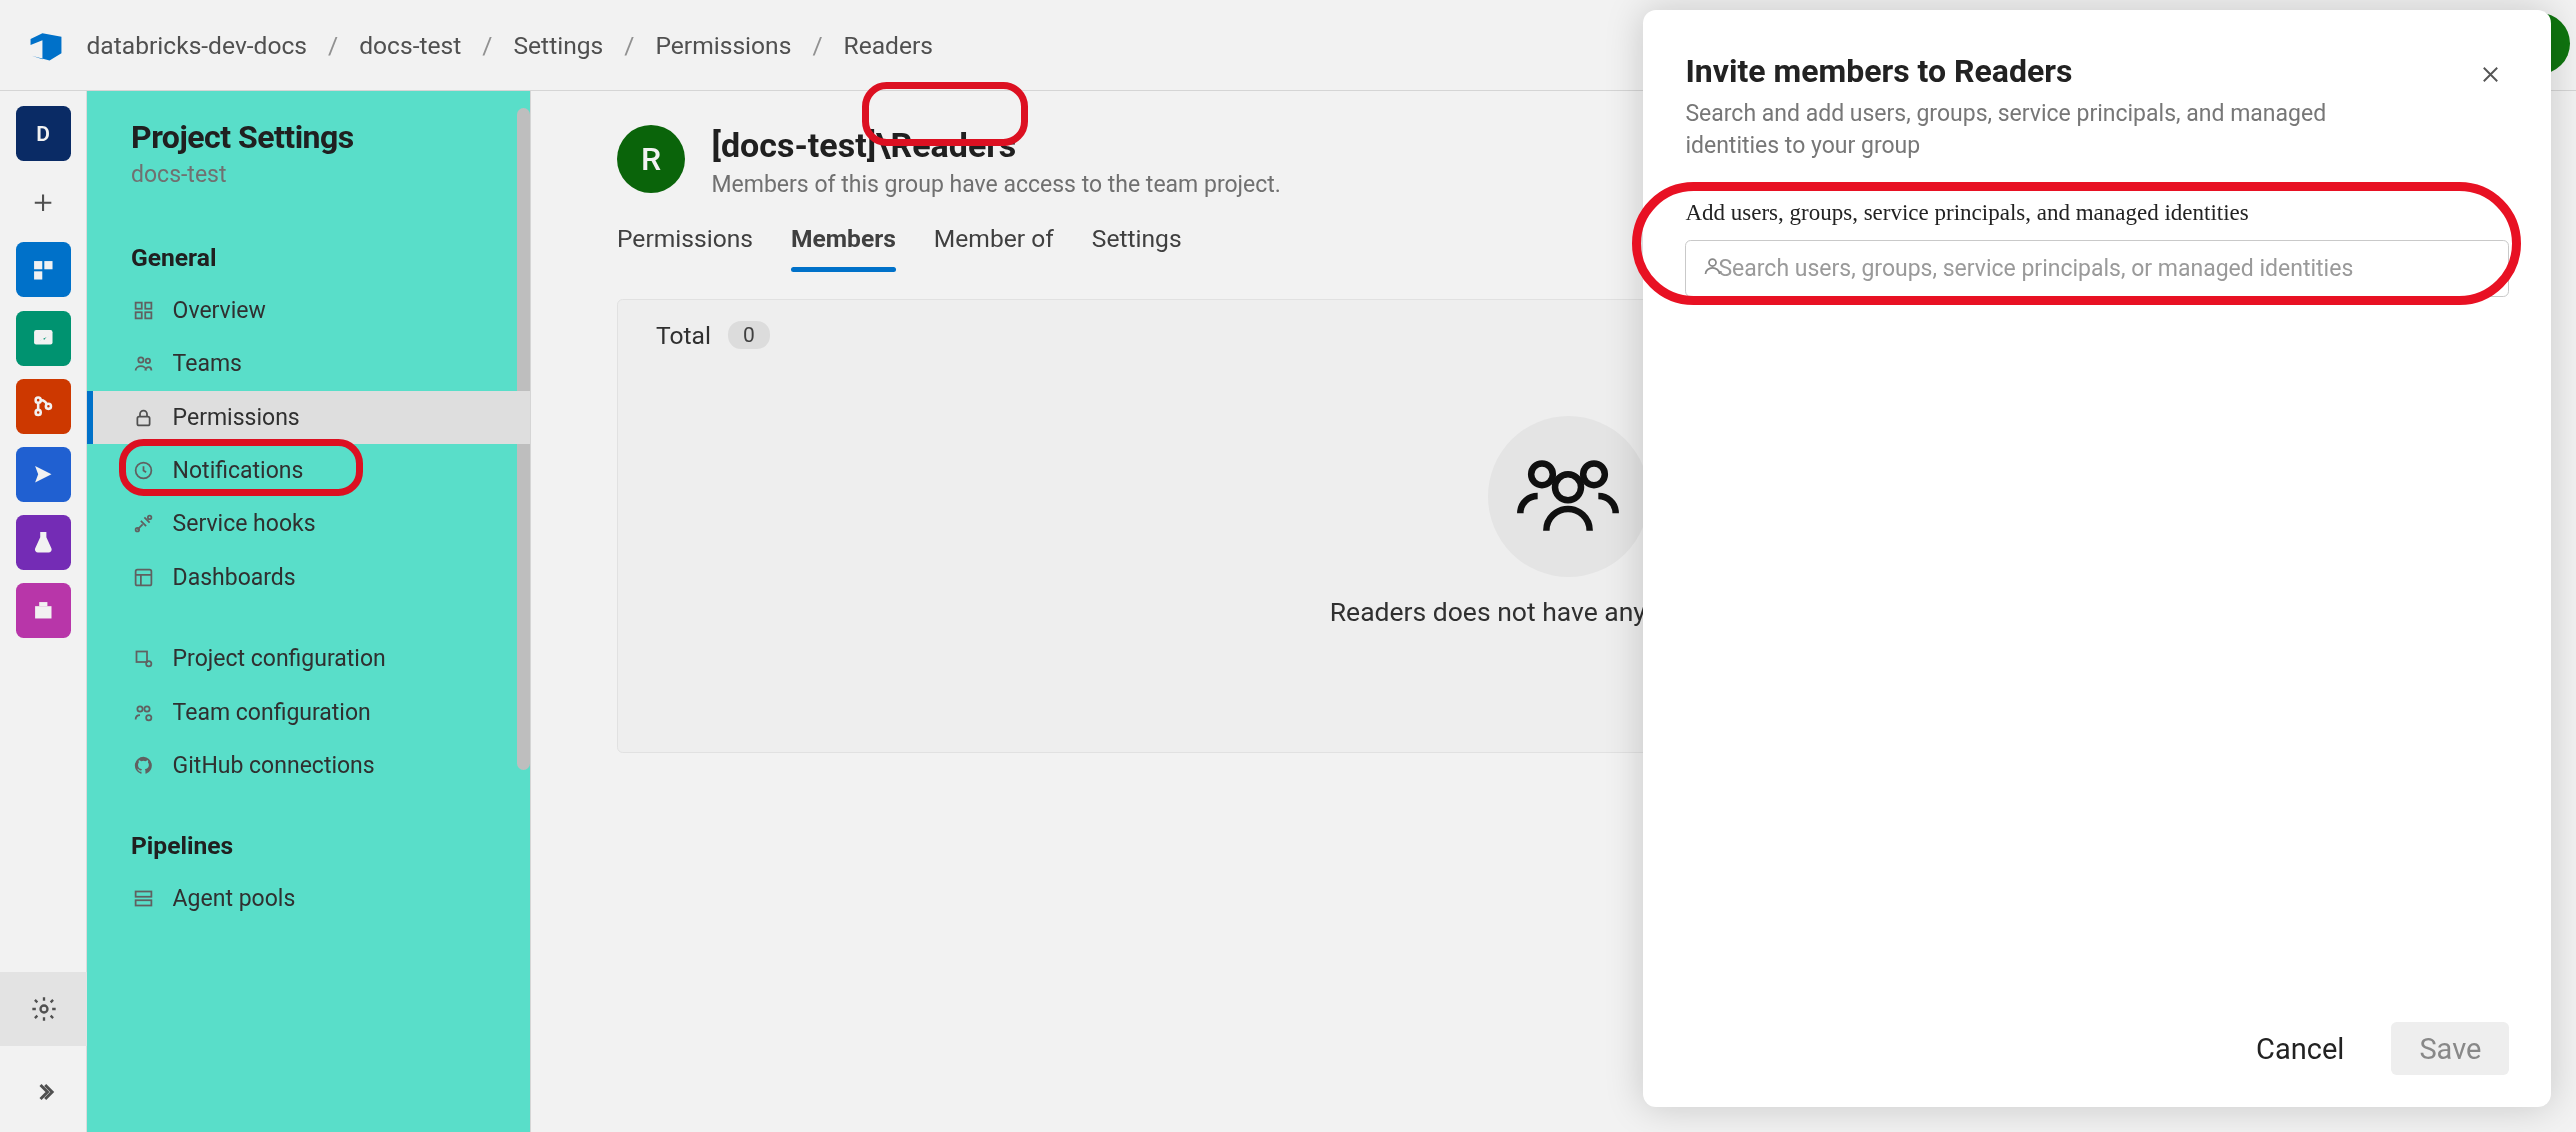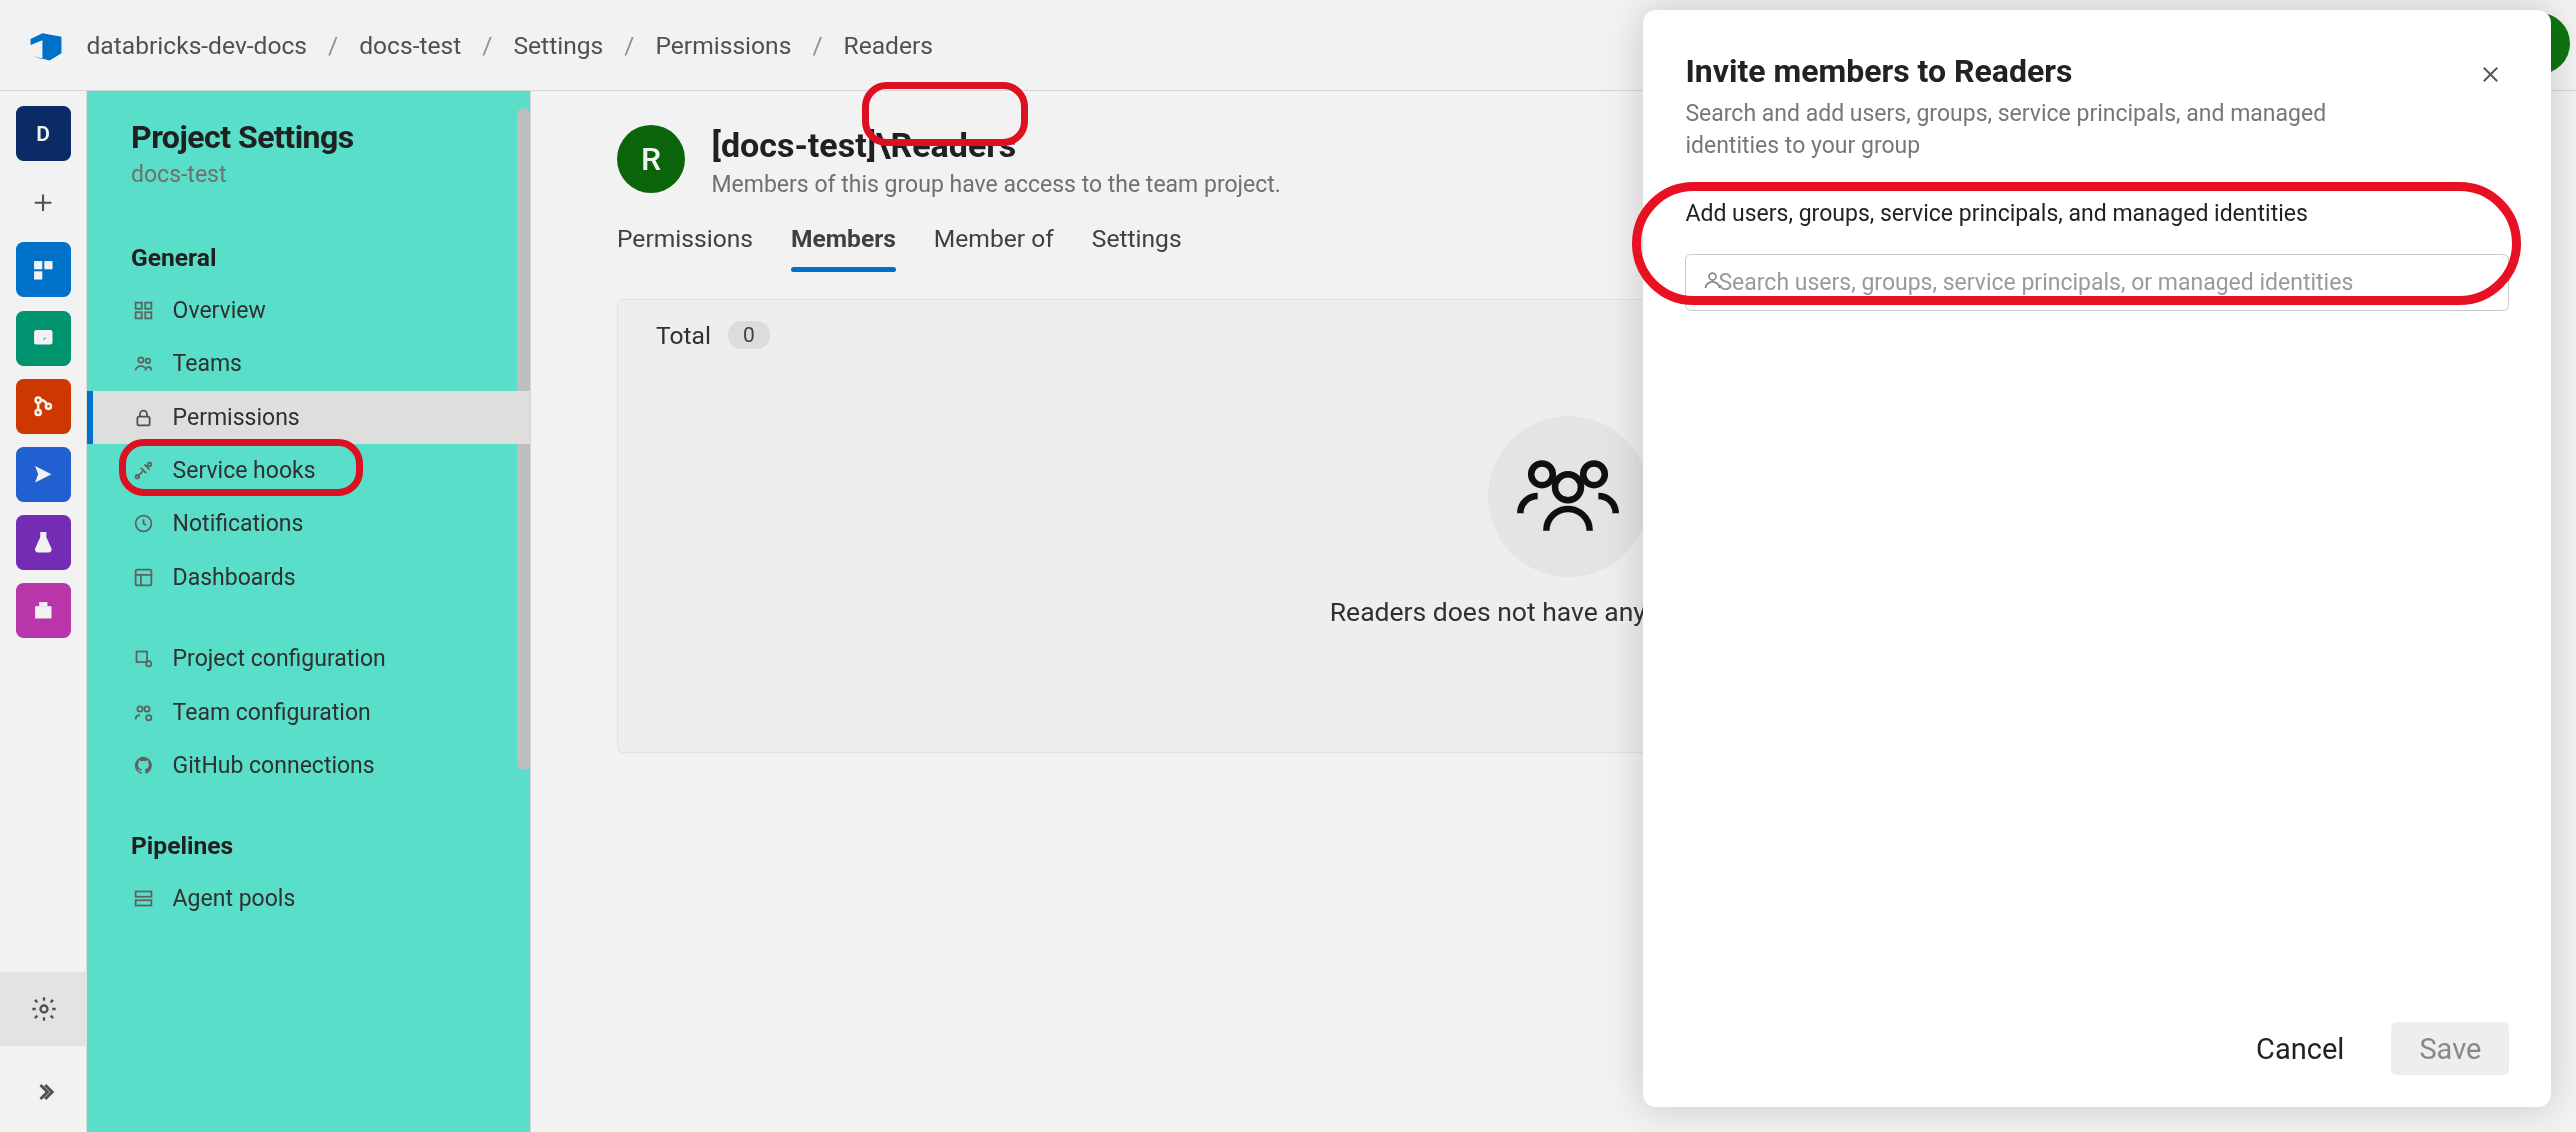--- a/index.html
+++ b/index.html
@@ -53,21 +53,21 @@
   .total-row { display:flex; align-items:center; gap:17px; font-size:24.6px; color:#333;}
   .badge { background:#e8e8e8; border-radius:13.2px; padding:1.9px 15px; font-size:21px; color:#444;}
   .empty-art { margin:66px auto 19px auto; width:161px; height:161px; border-radius:50%; background:#f1f1f1; display:flex; align-items:center; justify-content:center; color:#222;}
   .empty-text { text-align:center; font-size:26.5px; color:#333;}
 
   
   .modal { position:absolute; top:10px; right:24.6px; width:908px; height:1097px; background:#fff; border-radius:13.2px; box-shadow:0 0 38px rgba(0,0,0,0.18); padding:42px 42px 32px 42px; display:flex; flex-direction:column; }
   .modal-close { position:absolute; top:45px; right:42px; width:38px; height:38px; display:flex; align-items:center; justify-content:center; color:#555; cursor:pointer; font-size:24.6px;}
   .modal-title { font-size:32px; font-weight:700; color:#222; margin-bottom:7.6px;}
   .modal-sub { font-size:23px; color:#777; line-height:1.4; margin-bottom:38px; max-width:700px;}
-  .field-label { font-size:23px; color:#222; margin-bottom:27px;}
+  .field-label { font-size:23px; color:#222; margin-bottom:14px;font-family:Liberation Serif, serif;}
   .search-wrap { position:relative; }
   .search-wrap .picon { position:absolute; left:17px; top:50%; transform:translateY(-50%); color:#888; }
   .search-input { width:100%; height:57px; border:0.9px solid #c9c9c9; border-radius:5.7px; padding:0 19px 0 32px; font-size:23px; color:#333;}
   .search-input::placeholder { color:#9a9a9a; }
   .modal-footer { margin-top:auto; display:flex; justify-content:flex-end; gap:19px;}
   .btn { height:53px; padding:0 28px; font-size:29px; border-radius:5.7px; border:none; cursor:pointer; }
   .btn-cancel { background:#fff; color:#222; }
   .btn-save { background:#eee; color:#888; }
 
   .annot-ellipse { position:absolute; border:9.5px solid #e81123; border-radius:945px; pointer-events:none; }
@@ -184,35 +184,35 @@
           <svg width="21" height="21" viewBox="0 0 24 24" fill="none" stroke="#555" stroke-width="2">
             <rect x="5" y="11" width="14" height="10" rx="2"></rect>
             <path d="M8 11V8a4 4 0 018 0v3"></path>
           </svg>
         </span>
         <span>Permissions</span>
       </li>
     <li>
         <span class="nicon">
           <svg width="21" height="21" viewBox="0 0 24 24" fill="none" stroke="#666" stroke-width="2">
+            <circle cx="12" cy="12" r="9"></circle>
+            <path d="M12 7v5l3 2"></path>
+          </svg>
+        </span>
+        <span>Notifications</span>
+      </li>
+    <li>
+        <span class="nicon">
+          <svg width="21" height="21" viewBox="0 0 24 24" fill="none" stroke="#666" stroke-width="2">
             <path d="M5 19l6-6M13 5l6 6M9 9l6 6"></path>
             <circle cx="5" cy="19" r="2"></circle>
             <circle cx="19" cy="5" r="2"></circle>
           </svg>
         </span>
         <span>Service hooks</span>
-      </li>
-    <li>
-        <span class="nicon">
-          <svg width="21" height="21" viewBox="0 0 24 24" fill="none" stroke="#666" stroke-width="2">
-            <circle cx="12" cy="12" r="9"></circle>
-            <path d="M12 7v5l3 2"></path>
-          </svg>
-        </span>
-        <span>Notifications</span>
       </li>
     <li>
         <span class="nicon">
           <svg width="21" height="21" viewBox="0 0 24 24" fill="none" stroke="#666" stroke-width="2">
             <rect x="3" y="3" width="18" height="18" rx="2"></rect>
             <path d="M3 9h18M9 9v12"></path>
           </svg>
         </span>
         <span>Dashboards</span>
       </li>

